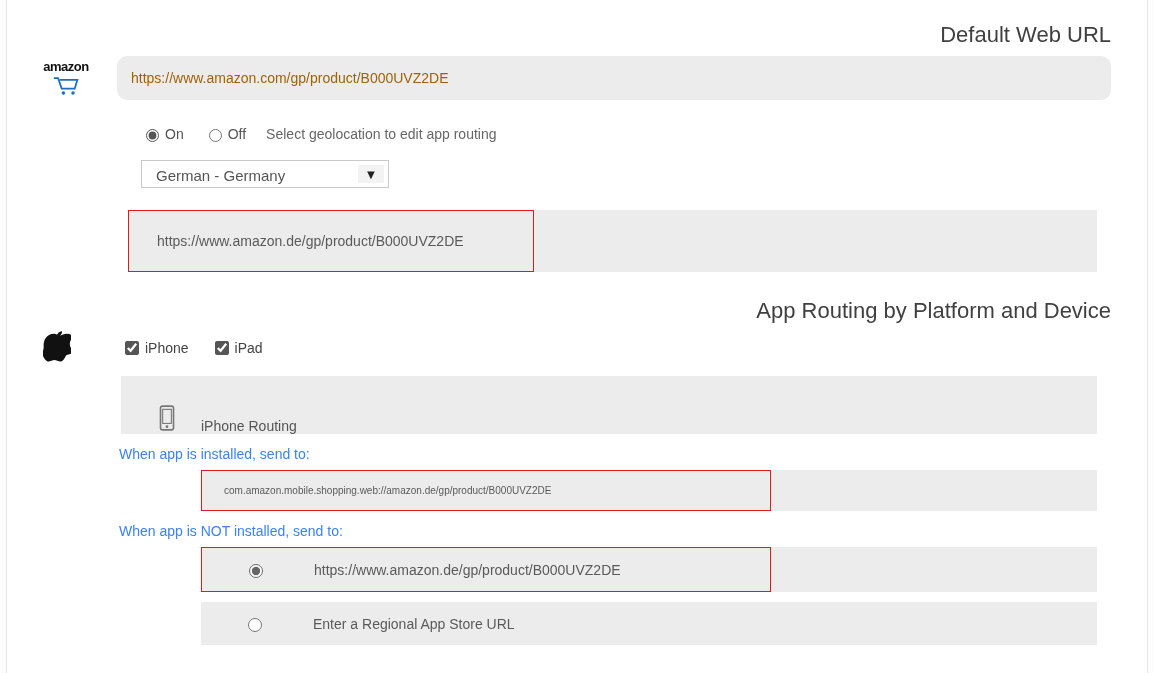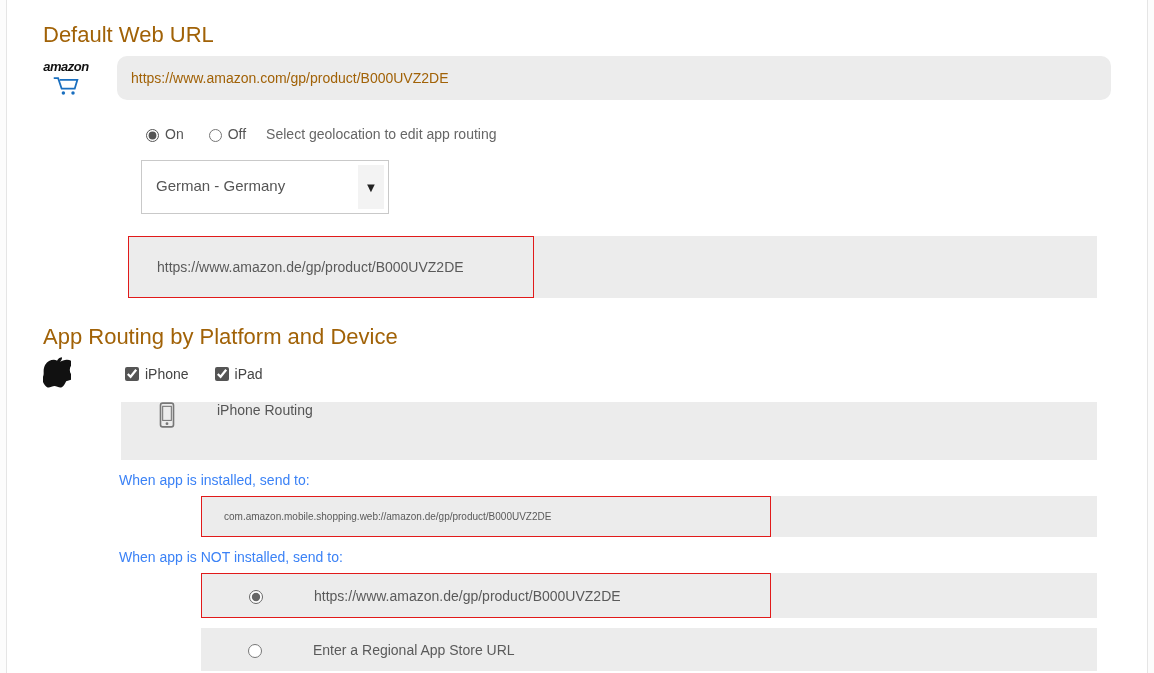--- a/index.html
+++ b/index.html
@@ -19,43 +19,43 @@
   .panel {
     border-left: 1px solid #e5e5e5;
     border-right: 1px solid #e5e5e5;
     background: #ffffff;
     min-height: 673px;
     padding: 22px 36px 30px 36px;
   }
 
   h2.section-title {
     font-weight: 400;
-    color: #a16207;
+    color: #404040;
     margin: 0 0 8px 0;
     font-size: 22px;
+    text-align: right;
   }
 
   .row1 {
     display: flex;
     align-items: center;
     margin-bottom: 26px;
   }
   .brand-logo {
     width: 46px;
     text-align: center;
     margin-right: 28px;
   }
   .brand-logo .atxt {
     font-family: Arial, sans-serif;
     font-weight: 700;
     color: #111;
     font-size: 13px;
     letter-spacing: -0.5px;
     line-height: 1;
-    font-style: italic;
   }
   .brand-logo .cart {
     margin: 2px auto 0 auto;
     width: 28px;
     height: 22px;
   }
   .brand-logo svg { display:block; }
 
   .grey-box {
     background: #ececec;
@@ -89,26 +89,26 @@
   .geo-controls .hint { color: #666; }
 
   .select-wrap {
     margin-left: 98px;
     margin-top: 18px;
   }
   .fsel {
     position: relative;
     display: inline-block;
     min-width: 248px;
-    height: 54px;
+    height: 28px;
     border: 1px solid #c9c9c9;
     background: #fff;
     font-size: 15px;
     color: #555;
-    padding: 16px 34px 6px 14px;
+    padding: 6px 34px 6px 14px;
     cursor: pointer;
   }
   .fsel .caret {
     position: absolute;
     right: 4px;
     top: 4px;
     bottom: 4px;
     width: 26px;
     background: #f3f3f3;
     display: flex;
@@ -155,25 +155,24 @@
   .chk { display: inline-flex; align-items: center; margin-right: 22px; font-size: 14px; color: #444; }
   .chk input { margin-right: 6px; accent-color: #555; width: 14px; height: 14px; }
 
   .routing-header {
     margin-left: 78px;
     margin-right: 14px;
     margin-top: 10px;
     background: #ececec;
     height: 58px;
     display: flex;
-    align-items: flex-start;
+    align-items: flex-end;
     padding-left: 38px;
     font-size: 14px;
     color: #555;
-    gap: 16px;
   }
   .phone-ico { width: 18px; margin-right: 24px; color: #777; }
 
   .sub-label {
     margin-left: 76px;
     margin-top: 12px;
     font-size: 14px;
     color: #3b82f6;
   }
 

